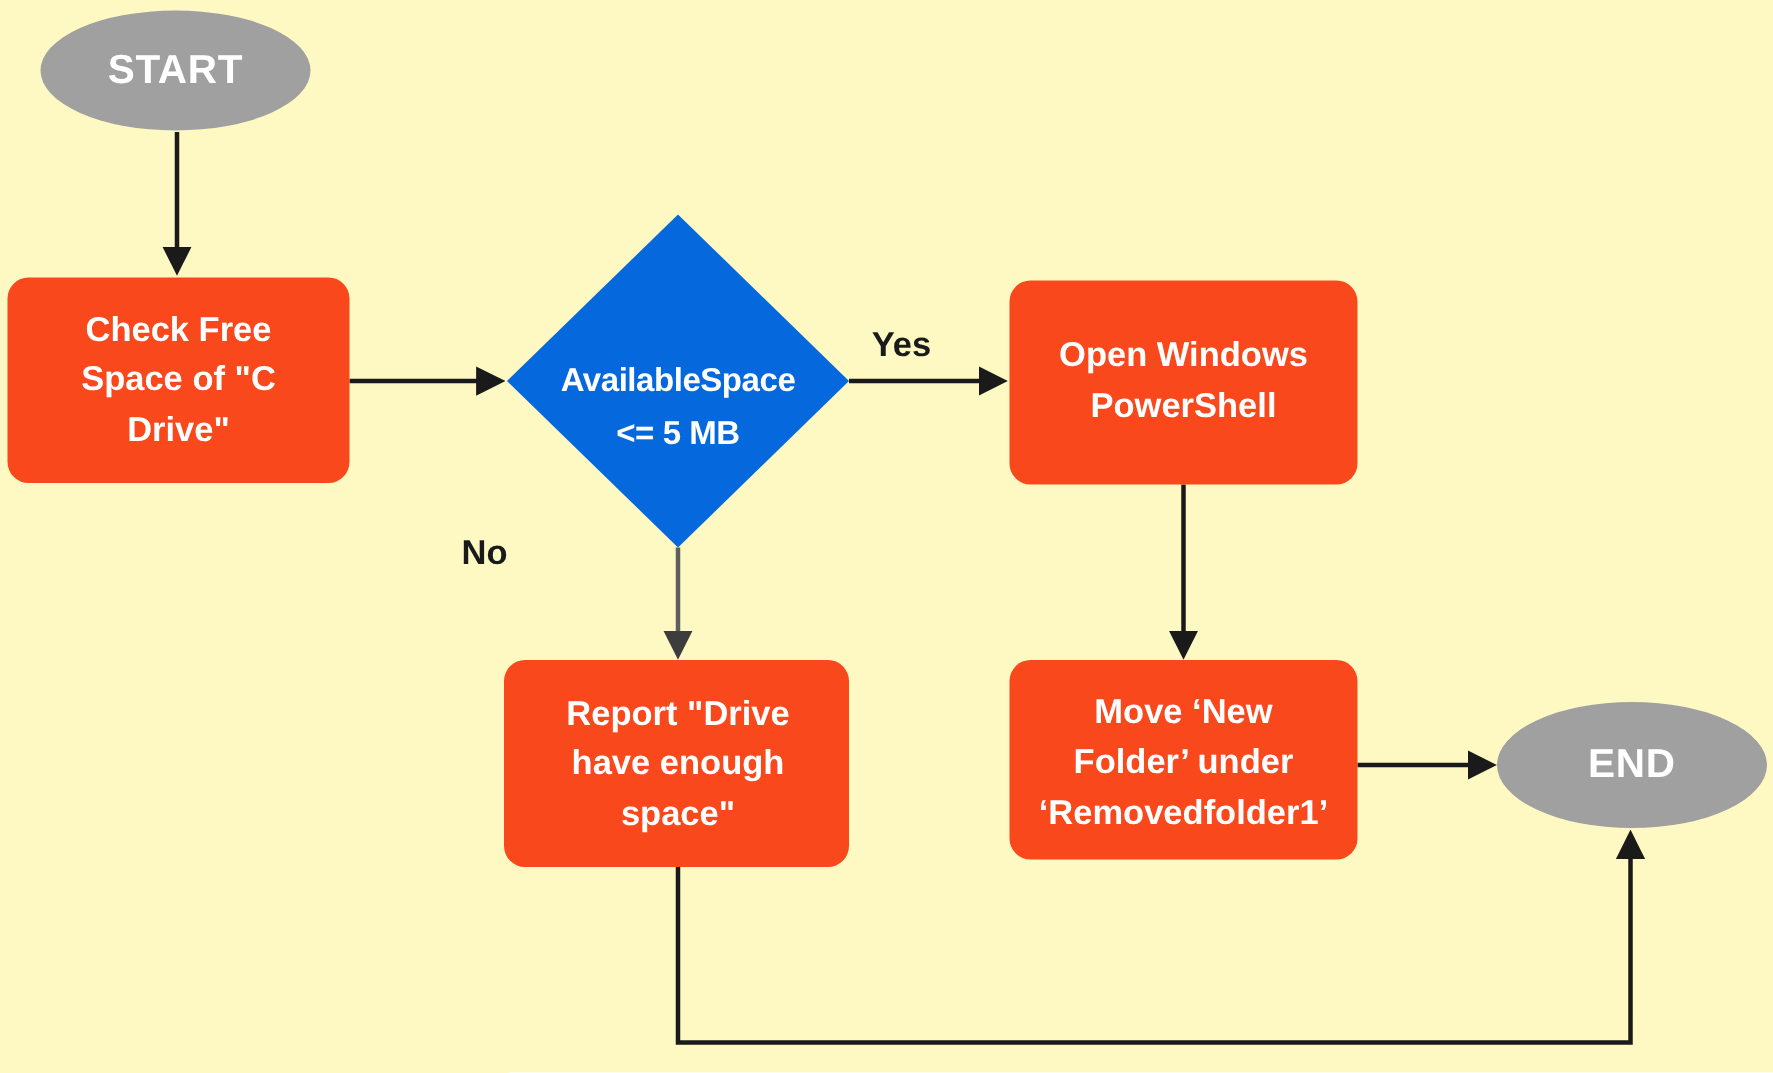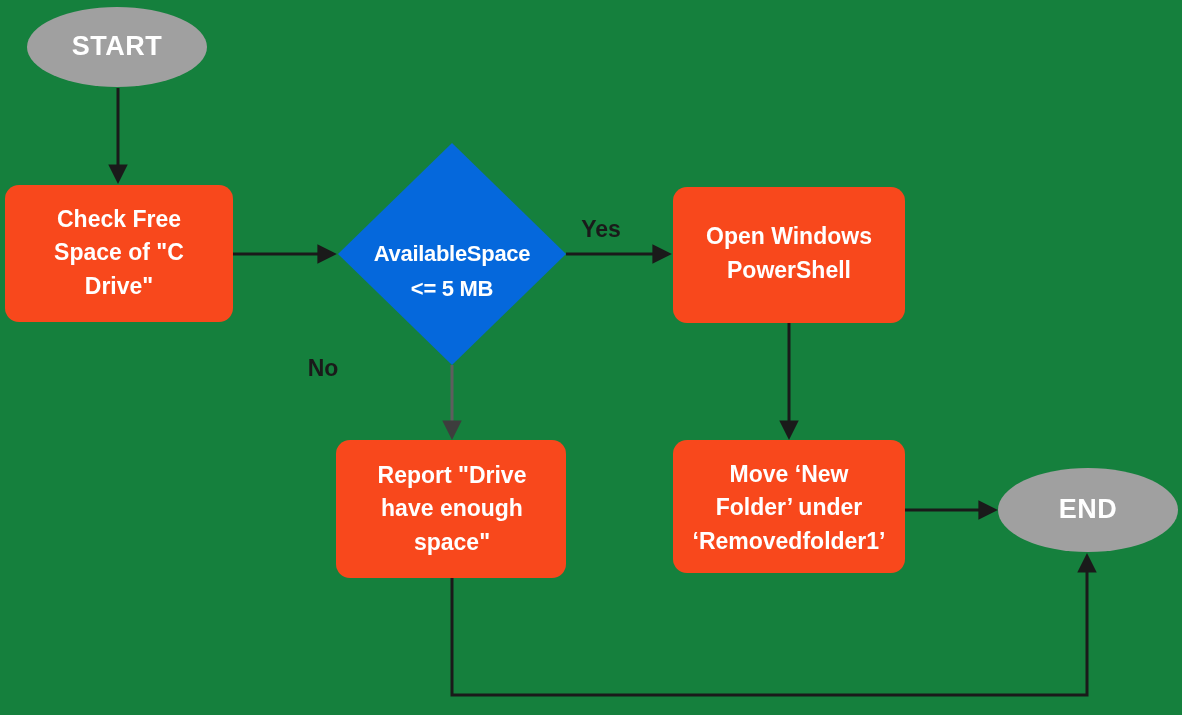--- a/index.html
+++ b/index.html
@@ -10,21 +10,21 @@
   body {
     width: 1182px;
     height: 715px;
     font-family: "Liberation Sans", sans-serif;
     overflow: hidden;
   }
   #flowchart-root {
     position: relative;
     width: 1182px;
     height: 715px;
-    background: #15803d;
+    background: #fef9c3;
   }
   svg.chart-svg {
     display: block;
     width: 1182px;
     height: 715px;
   }
   .node-label {
     font-family: "Liberation Sans", sans-serif;
     font-weight: bold;
     fill: #ffffff;

